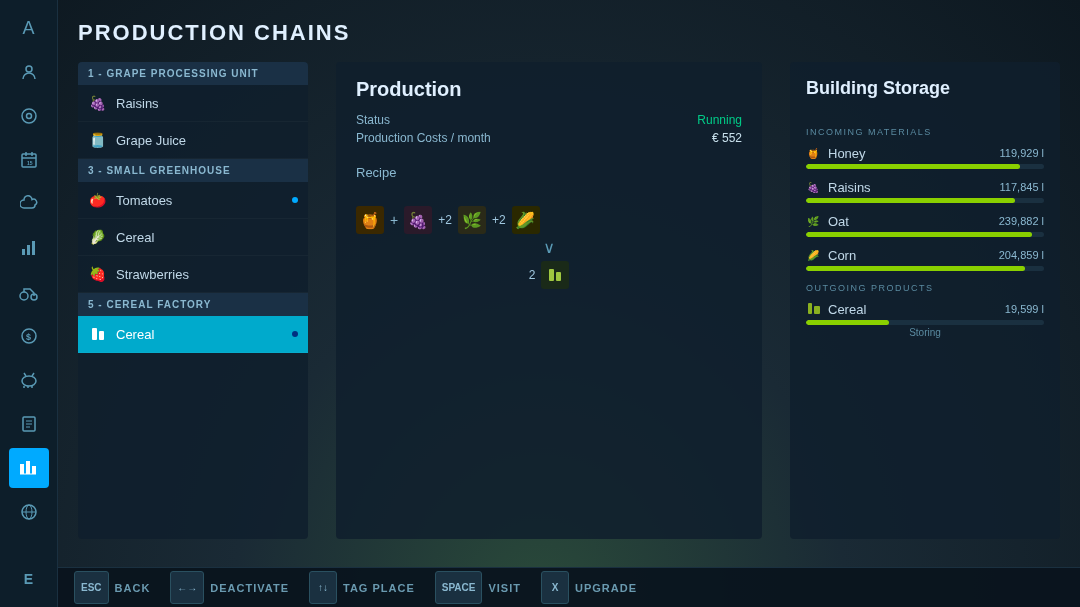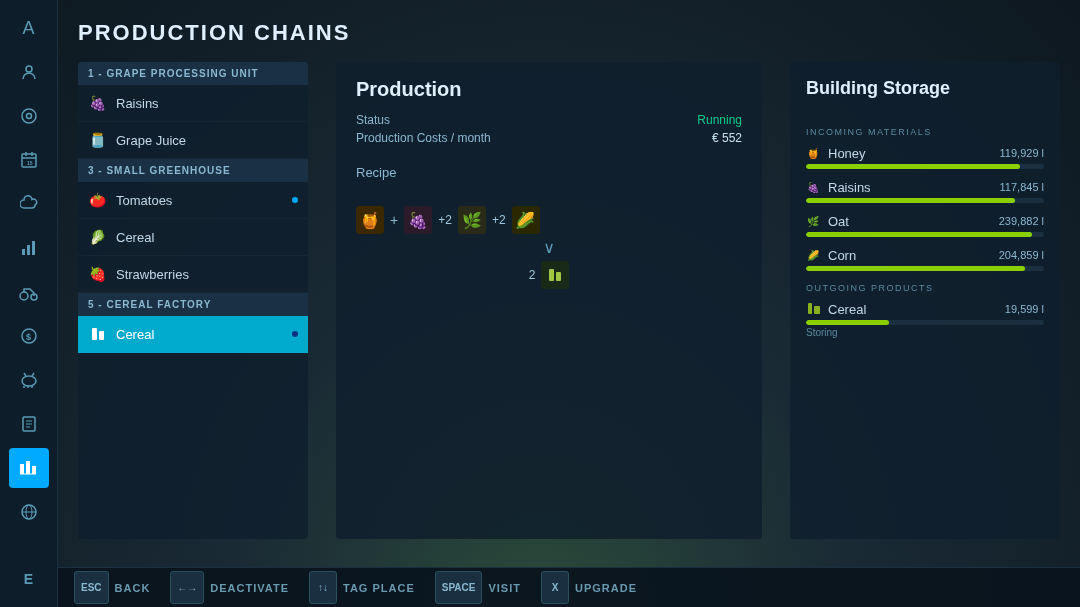--- a/index.html
+++ b/index.html
@@ -258,21 +258,21 @@
       overflow: hidden;
     }
     .storage-bar-fill {
       height: 100%;
       background: #8ad000;
       border-radius: 3px;
     }
     .storage-status {
       font-size: 10px;
       color: #5a8aa0;
-      text-align: left;
+      text-align: center;
       margin-top: 2px;
     }
 
     
     .bottom-bar {
       position: absolute;
       bottom: 0;
       left: 58px;
       right: 0;
       height: 40px;

